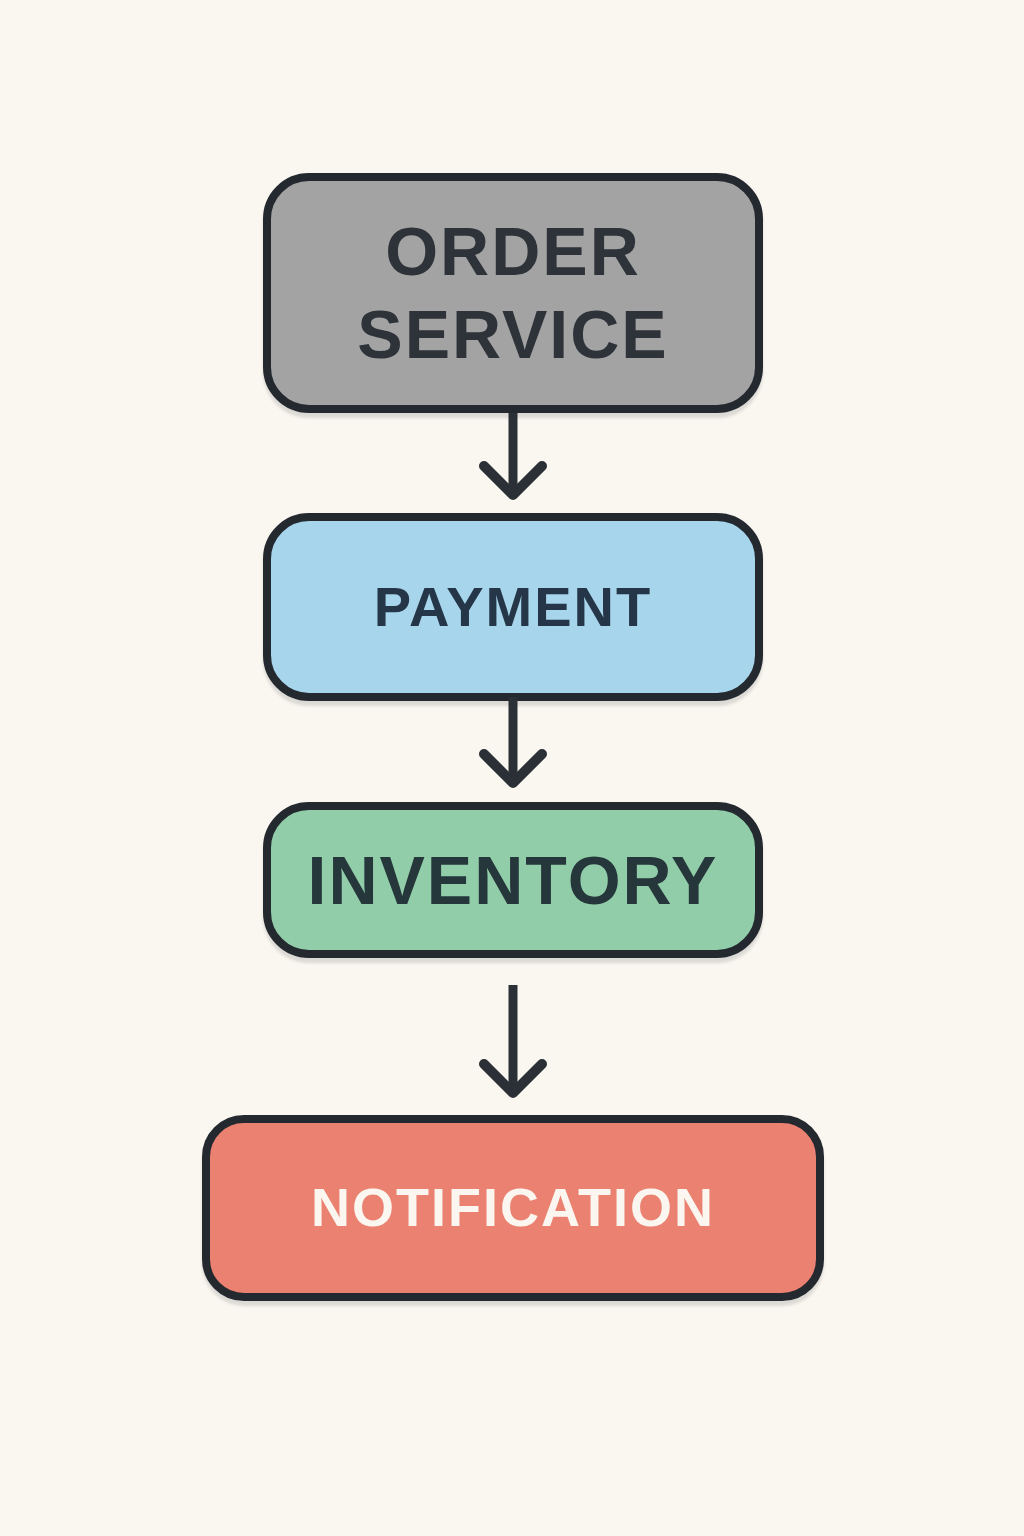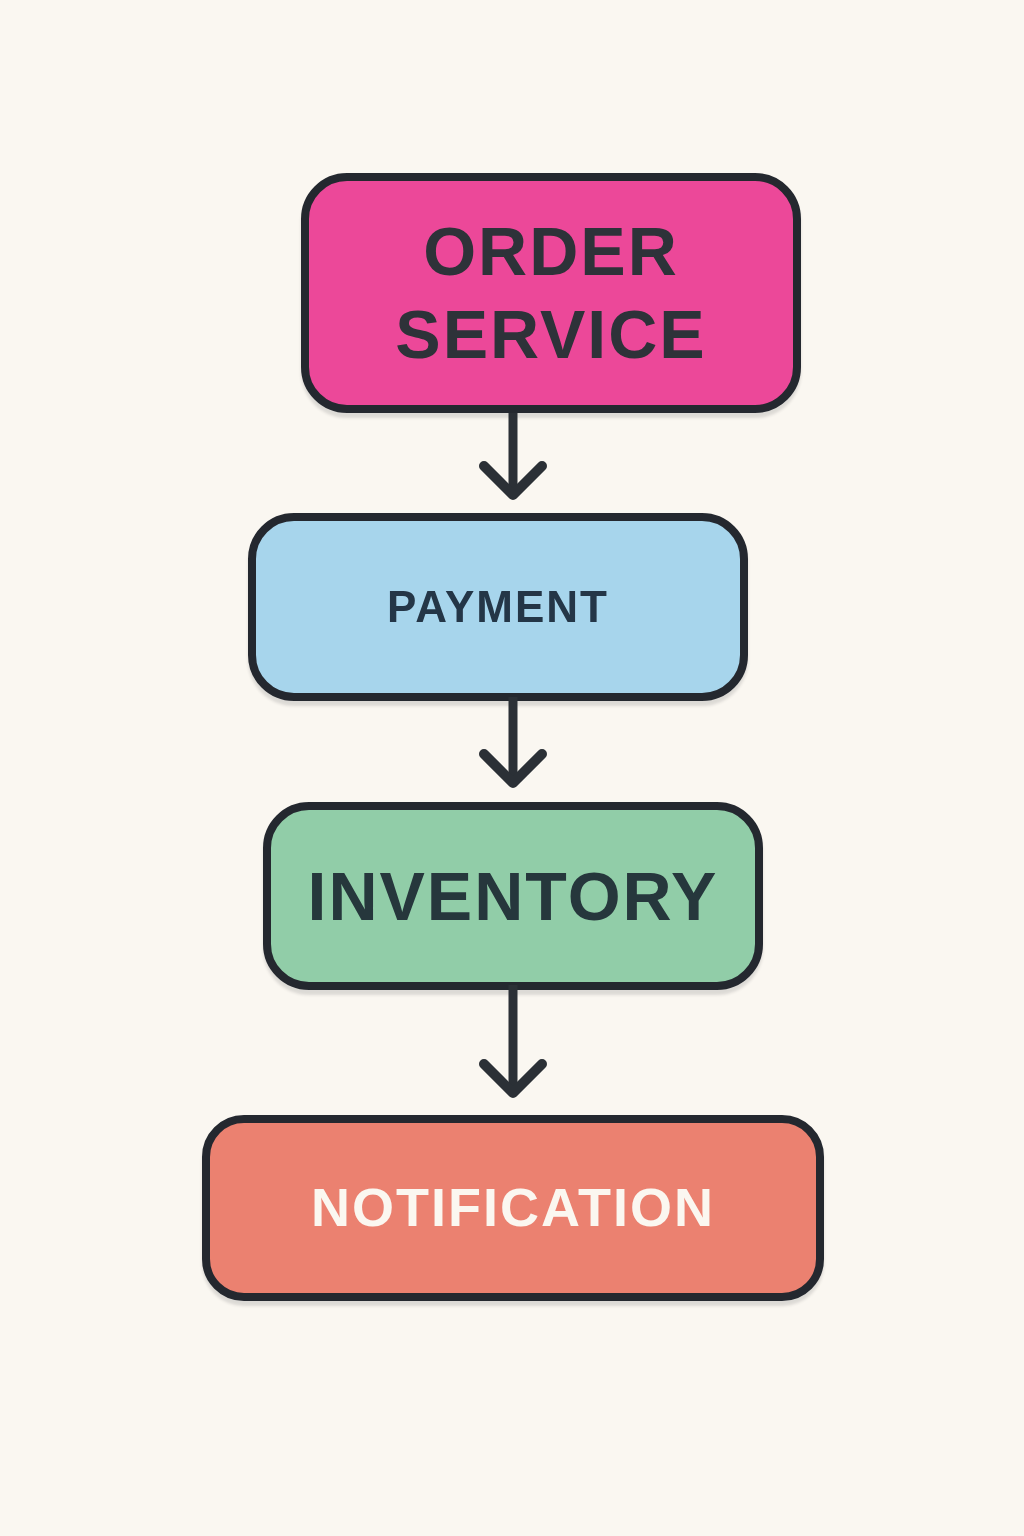--- a/index.html
+++ b/index.html
@@ -22,40 +22,40 @@
     text-align:center;
     font-weight:bold;
     letter-spacing:2px;
     box-shadow:0 5px 3px rgba(40,44,50,0.14);
   }
   .node .label{
     line-height:1.22;
     padding:0 20px;
   }
   #node-order-service{left:263px;top:173px;width:500px;height:240px;font-size:68px;}
-  #node-payment{left:248px;top:513px;width:500px;height:188px;font-size:44px;}
-  #node-inventory{left:263px;top:802px;width:500px;height:188px;font-size:68px;}
+  #node-payment{left:263px;top:513px;width:500px;height:188px;font-size:56px;}
+  #node-inventory{left:263px;top:802px;width:500px;height:156px;font-size:68px;}
   #node-notification{left:202px;top:1115px;width:622px;height:186px;font-size:54px;border-radius:42px;}
   .edge{
     position:absolute;
     left:453px;            
     width:120px;
     color:var(--arrow,#2B3036);
   }
   #edge-1{top:413px;height:96px;}
   #edge-2{top:697px;height:100px;}
   #edge-3{top:985px;height:122px;}
   .edge svg{display:block;width:100%;height:100%;}
 </style>
 </head>
 <body style="background: rgb(250, 247, 241);">
 
 <div class="diagram">
 
-  <div class="node" id="node-order-service" style="background: #ec4899; color: rgb(46, 50, 57); border-color: rgb(36, 40, 47); margin-left: 38px;">
+  <div class="node" id="node-order-service" style="background: #a3a3a3; color: rgb(46, 50, 57); border-color: rgb(36, 40, 47);">
     <span class="label">ORDER SERVICE</span>
   </div>
 
   <div class="edge" id="edge-1">
     <svg viewBox="0 0 120 96">
       <line x1="60" y1="0" x2="60" y2="80" stroke="currentColor" stroke-width="9"></line>
       <polyline points="31,53 60,82 89,53" fill="none" stroke="currentColor" stroke-width="10" stroke-linecap="round" stroke-linejoin="round"></polyline>
     </svg>
   </div>
 

